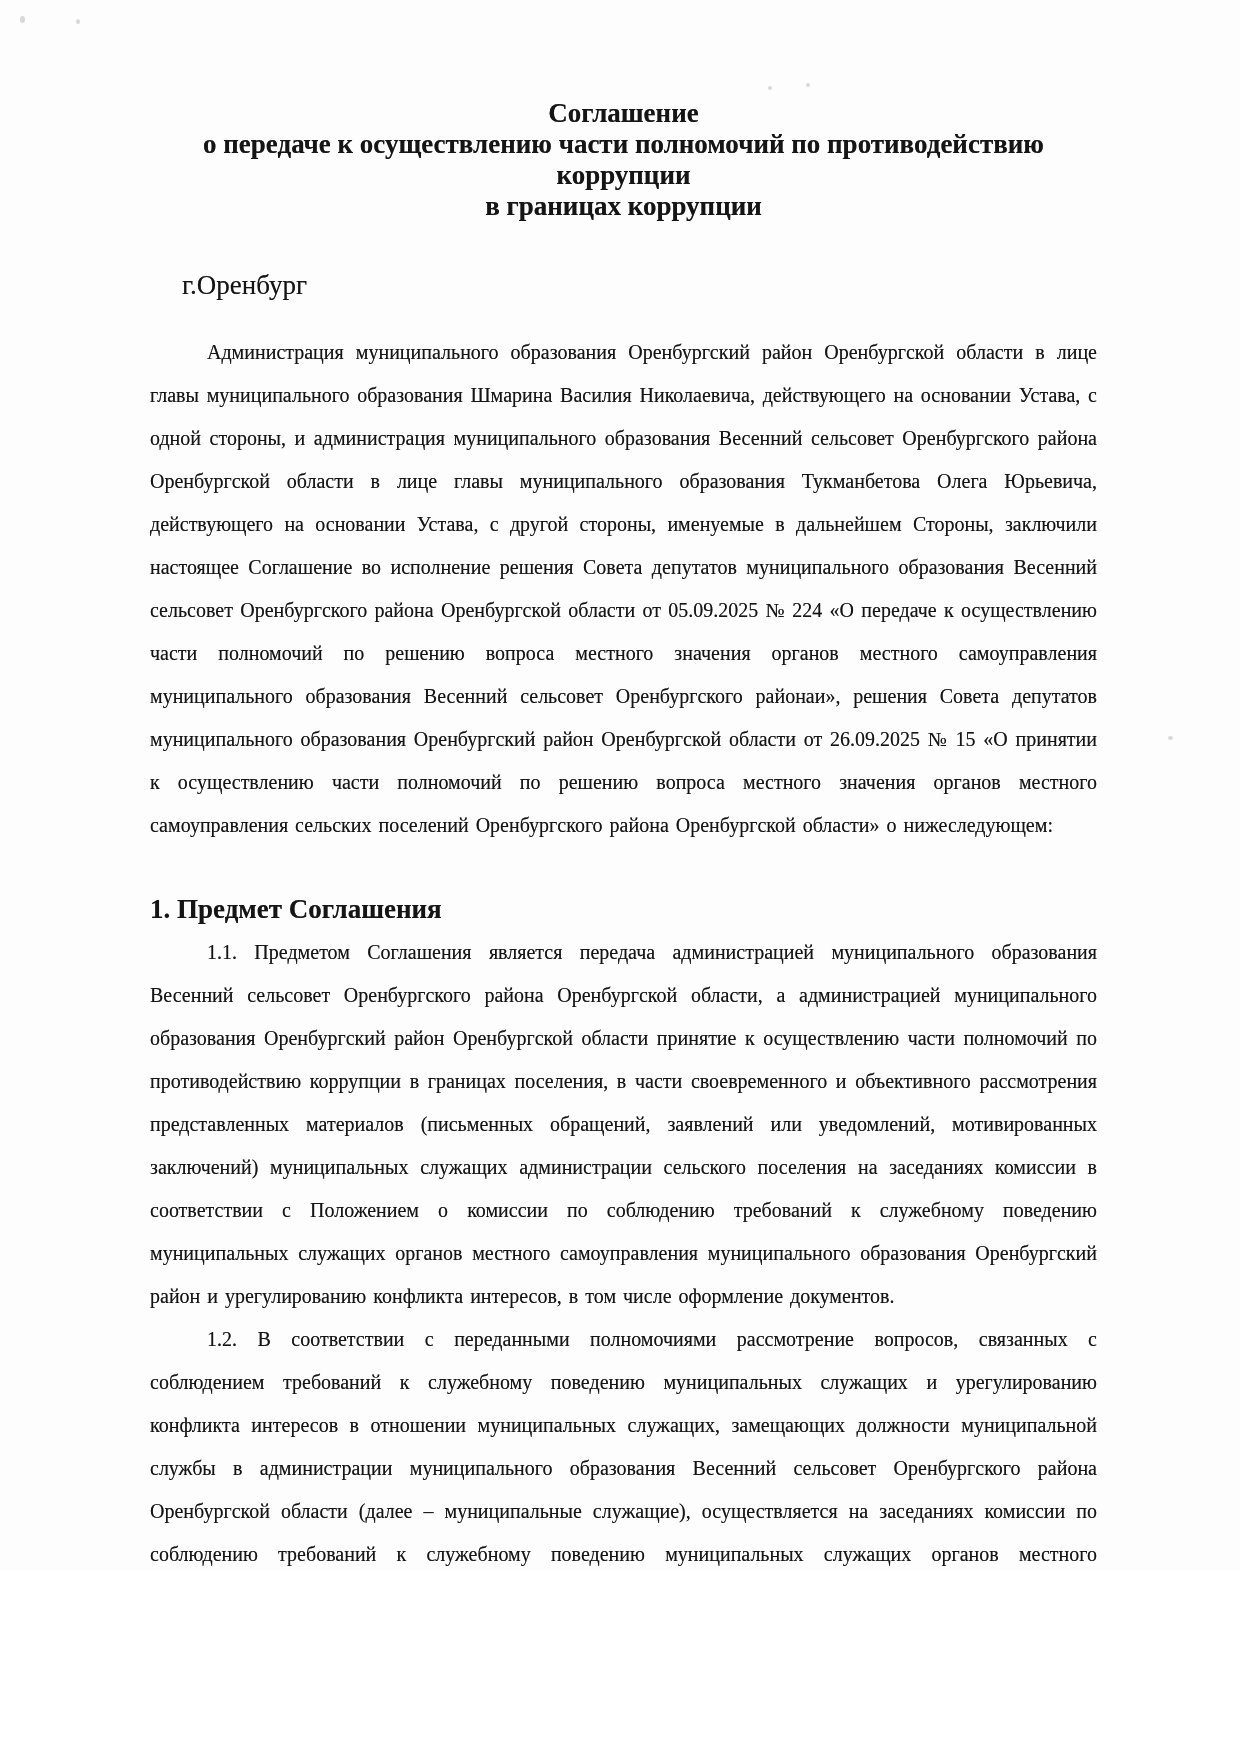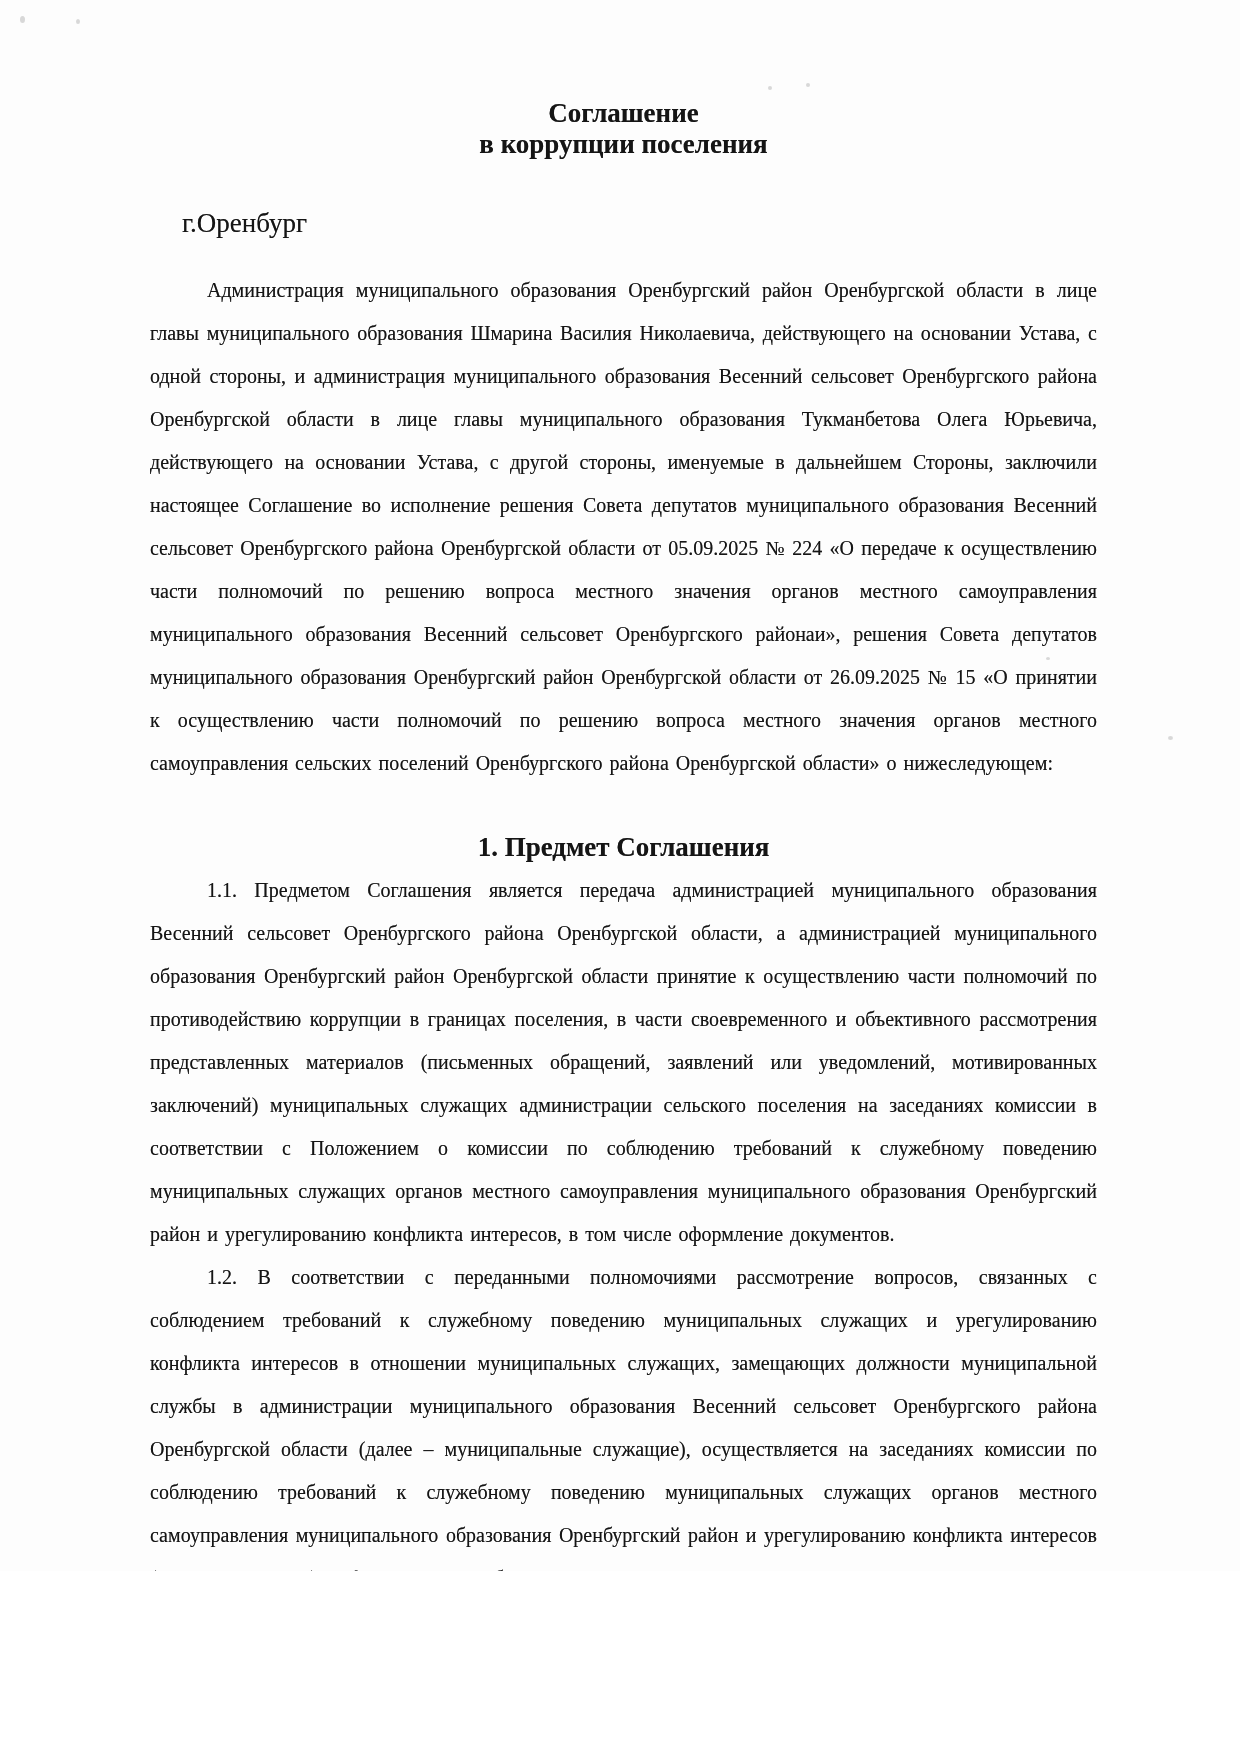--- a/index.html
+++ b/index.html
@@ -45,21 +45,21 @@
     text-align: justify;
     text-align-last: left;
     text-indent: 57px;
     word-spacing: 2px;
   }
   h2.section-heading {
     margin: 0;
     font-size: 27px;
     line-height: 43px;
     font-weight: bold;
-    text-align: center;
+    text-align: left;
   }
   .gap-1 { height: 41px; }
   
   .speck {
     position: absolute;
     background: #b9b9b9;
     border-radius: 50%;
     opacity: 0.55;
   }
   .speck.s1 { left: 20px;  top: 16px;  width: 5px; height: 7px; }
@@ -75,21 +75,22 @@
 <div class="page">
   <div class="speck s1"></div>
   <div class="speck s2"></div>
   <div class="speck s3"></div>
   <div class="speck s4"></div>
   <div class="speck s5"></div>
   <div class="speck s6"></div>
 
   <div class="doc-title">
     <div class="title-line">Соглашение</div>
-    <div class="title-line">в коррупции поселения</div>
+    <div class="title-line">о передаче к осуществлению части полномочий по противодействию коррупции</div>
+    <div class="title-line">в границах коррупции</div>
   </div>
 
   <div class="place-date-row">
     <span class="place">г.Оренбург</span>
   </div>
 
   <div class="body-text">
     <p class="para">Администрация муниципального образования Оренбургский район Оренбургской области в лице главы муниципального образования Шмарина Василия Николаевича, действующего  на основании Устава, с одной стороны, и администрация муниципального образования Весенний сельсовет Оренбургского района Оренбургской области в лице главы муниципального образования Тукманбетова Олега Юрьевича, действующего на основании Устава, с другой стороны, именуемые в дальнейшем Стороны, заключили настоящее Соглашение во исполнение решения Совета депутатов муниципального образования Весенний сельсовет Оренбургского района Оренбургской области от 05.09.2025 № 224 «О передаче к осуществлению части полномочий по решению вопроса местного значения органов местного самоуправления муниципального образования Весенний сельсовет Оренбургского районаи», решения Совета депутатов муниципального образования Оренбургский район Оренбургской области от 26.09.2025 № 15 «О принятии к осуществлению части полномочий по решению вопроса местного значения органов местного самоуправления сельских поселений Оренбургского района Оренбургской области» о нижеследующем:</p>
 
     <div class="gap-1"></div>

